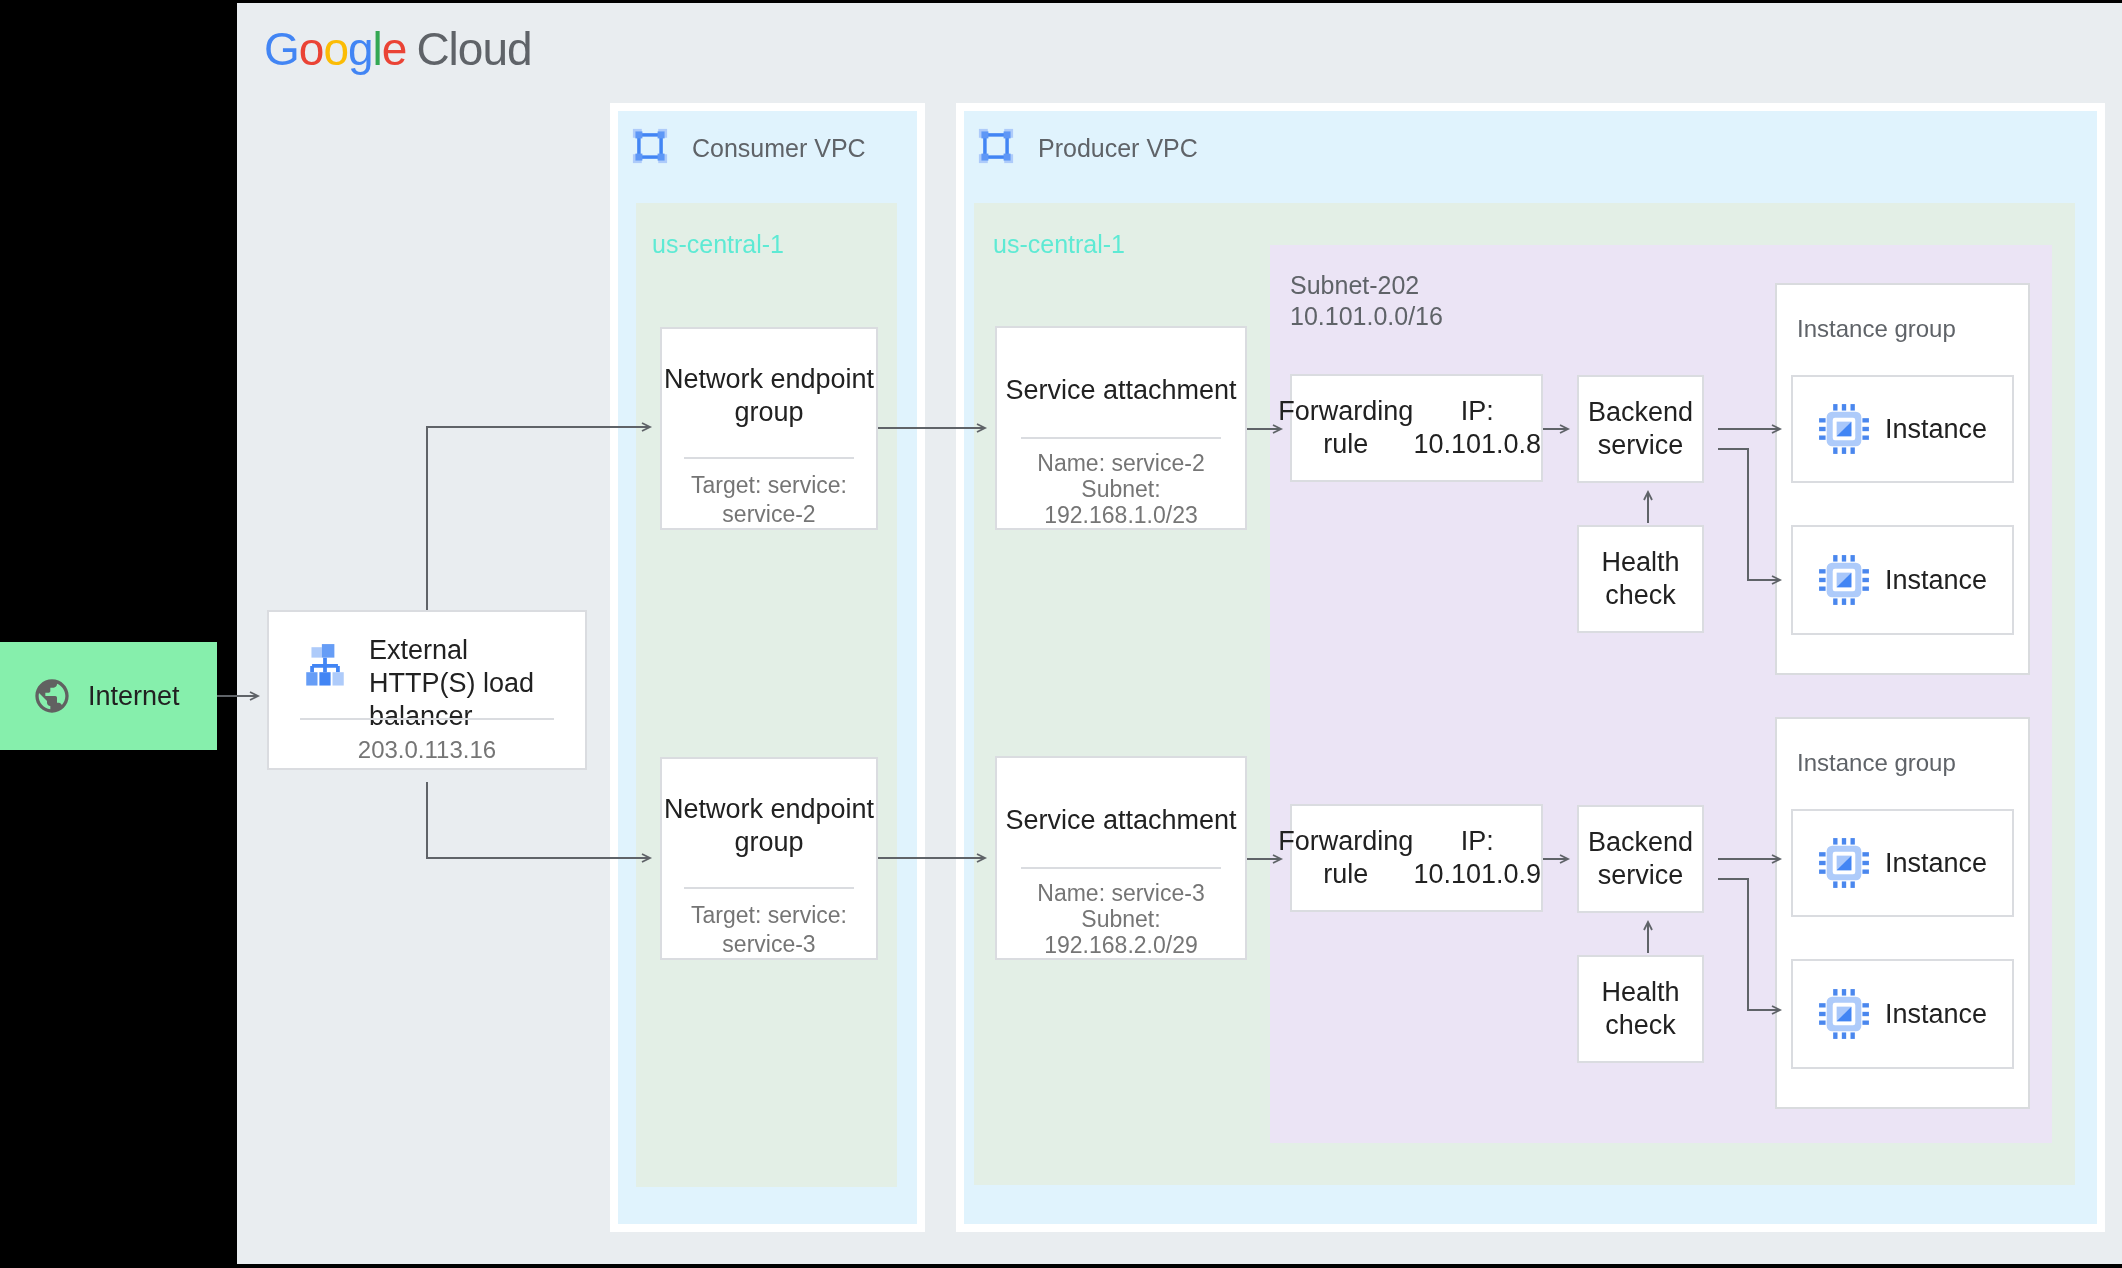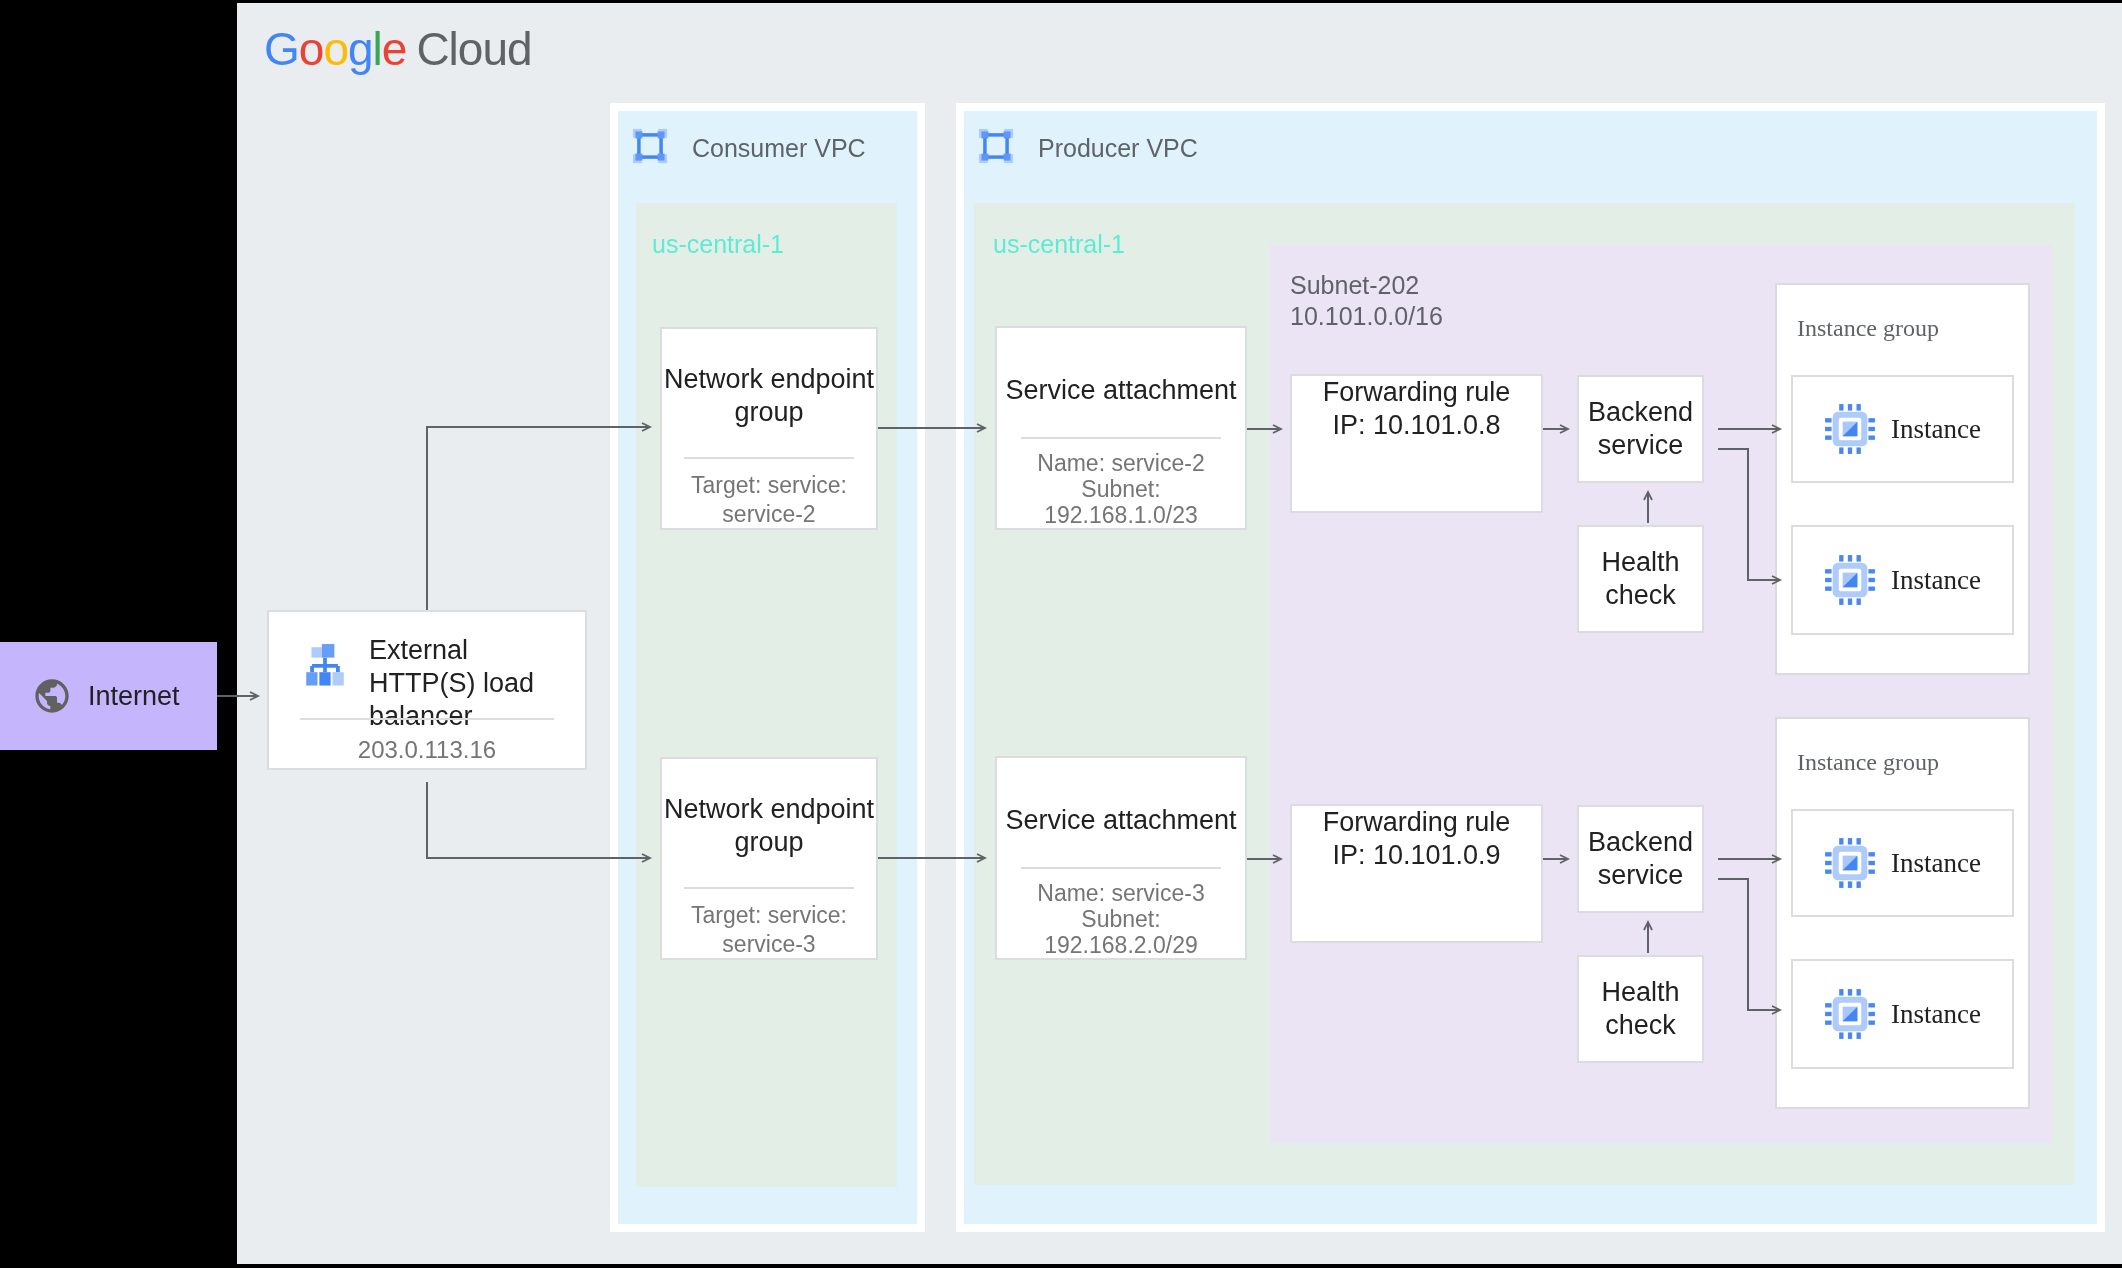--- a/index.html
+++ b/index.html
@@ -26,21 +26,21 @@
   .subnet-box{left:1270px;top:245px;width:782px;height:898px;background:#ebe4f5;}
   .subnet-label{left:1290px;top:270px;font-size:25px;color:#5f6368;line-height:31px;}
 
   
   .node{background:#fff;border:2px solid #dadce0;box-sizing:border-box;}
   .node-title{font-size:27px;color:#212121;text-align:center;line-height:33px;}
   .node-sub{font-size:23px;color:#757575;text-align:center;line-height:29px;}
   .divider{border-top:2px solid #dadce0;height:0;}
 
   
-  .internet-node{left:0;top:642px;width:217px;height:108px;background:#c4b5fd;border:none;
+  .internet-node{left:0;top:642px;width:217px;height:108px;background:#86efac;border:none;
                  display:flex;align-items:center;padding-left:32px;box-sizing:border-box;}
   .internet-node .lbl{font-size:27px;color:#212121;margin-left:16px;}
 
   
   .lb-node{left:267px;top:610px;width:320px;height:160px;}
   .lb-title{position:absolute;left:100px;top:22px;width:200px;text-align:left;
             font-size:27px;color:#212121;line-height:33px;}
   .lb-node .divider{position:absolute;top:106px;left:31px;right:31px;}
   .lb-ip{position:absolute;top:124px;left:0;right:0;text-align:center;
          font-size:24px;color:#757575;}
@@ -54,31 +54,31 @@
   .neg-node .node-sub{position:absolute;top:142px;left:0;right:0;}
 
   
   .sa-node{width:252px;height:204px;}
   .sa-1{left:995px;top:326px;} .sa-2{left:995px;top:756px;}
   .sa-node .node-title{position:absolute;top:46px;left:0;right:0;}
   .sa-node .divider{position:absolute;top:109px;left:24px;right:24px;}
   .sa-node .node-sub{position:absolute;top:122px;left:0;right:0;line-height:26px;}
 
   
-  .fr-node{width:253px;height:139px;display:flex;flex-direction:column;
-           align-items:center;justify-content:flex-start;}
+  .fr-node{width:253px;height:108px;display:flex;flex-direction:row;
+           align-items:center;justify-content:flex-end;}
   .fr-1{left:1290px;top:374px;} .fr-2{left:1290px;top:804px;}
 
   
   .sq-node{width:127px;height:108px;display:flex;align-items:center;justify-content:center;}
   .bs-1{left:1577px;top:375px;} .bs-2{left:1577px;top:805px;}
   .hc-1{left:1577px;top:525px;} .hc-2{left:1577px;top:955px;}
 
   
-  .ig-box{width:255px;height:392px;background:#fff;border:2px solid #d9dbde;box-sizing:border-box;font-family:Liberation Serif, serif;}
+  .ig-box{width:255px;height:392px;background:#fff;border:2px solid #d9dbde;box-sizing:border-box;}
   .ig-1{left:1775px;top:283px;} .ig-2{left:1775px;top:717px;}
   .ig-label{position:absolute;top:30px;left:20px;font-size:24px;color:#5f6368;}
   .inst-node{position:absolute;left:14px;width:223px;height:108px;background:#fff;
              border:2px solid #dadce0;box-sizing:border-box;
              display:flex;align-items:center;justify-content:center;gap:15px;}
   .inst-a{top:90px;} .inst-b{top:240px;height:110px;}
   .inst-node .lbl{font-size:27px;color:#212121;}
 
   .hdr-icon{position:absolute;left:21px;top:24px;}
 

